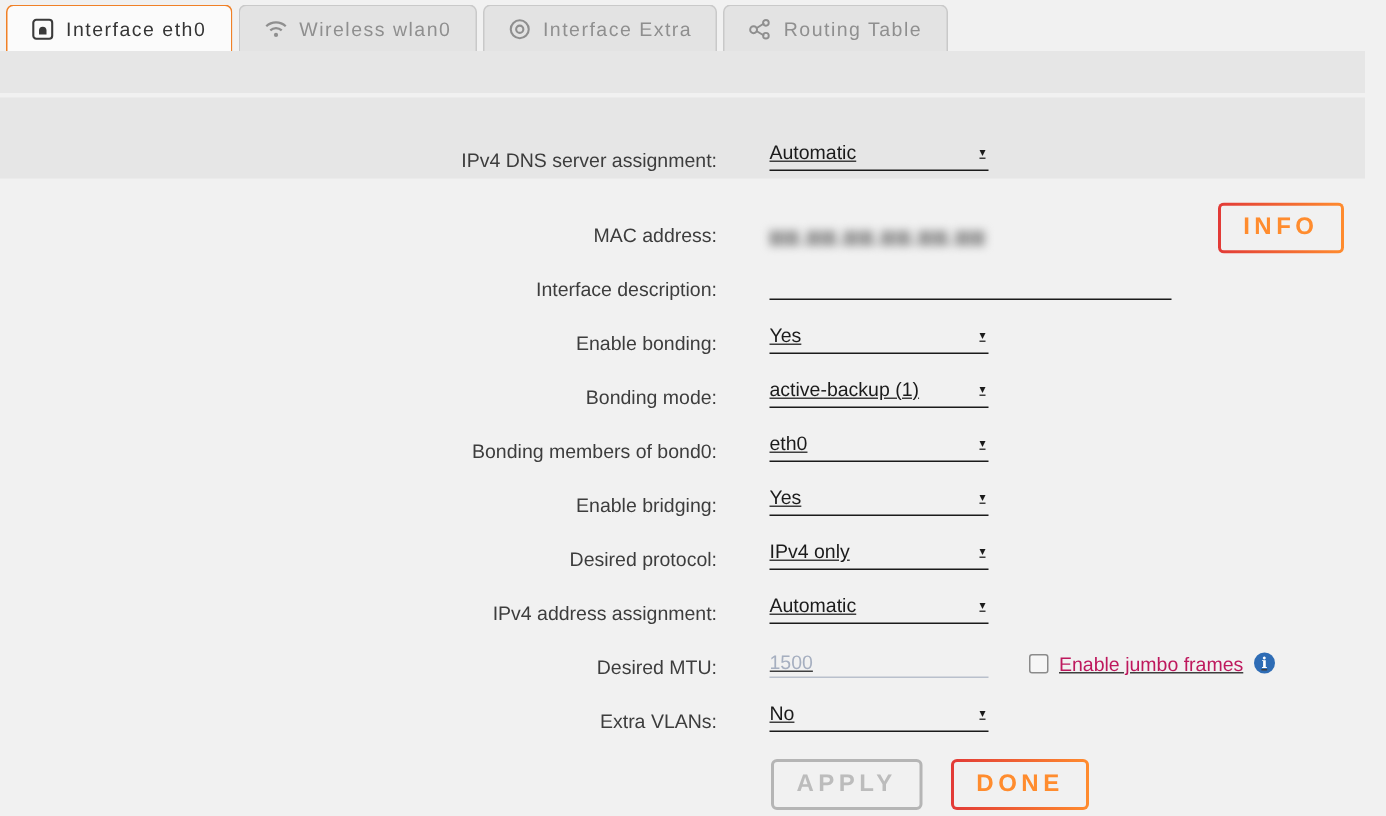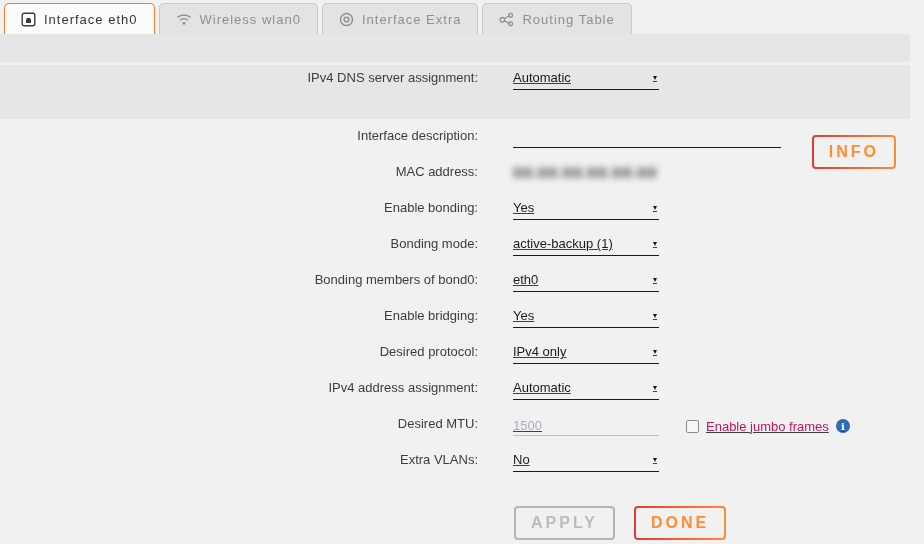--- a/index.html
+++ b/index.html
@@ -25,21 +25,21 @@
     background:#fbfbfb; border:1px solid #f08026; border-bottom:none;
     color:#353535;
     text-align:right;
   }
   .tab.active .ticon { color:#3a3a3a; }
   
   .band { position:absolute; left:0; width:910px; background:#e6e6e6; }
   .band1 { top:34px; height:28px; }
   .band2 { top:65px; height:54px; }
   
-  .row { display:flex; align-items:flex-start; height:36px; }
+  .row { display:flex; align-items:flex-end; height:36px; }
   .lbl { width:478px; text-align:right; color:#3d3d3d; flex:0 0 478px; }
   .ctl { margin-left:35px; display:flex; align-items:center;text-decoration:underline; }
   .sel {
     width:146px; display:flex; align-items:center; justify-content:space-between;
     border-bottom:1px solid #1b1b1b; padding:0 2px 4px 0;
     color:#1b1b1b; cursor:pointer; background:transparent;
   }
   .sel .car { font-size:8px; color:#1b1b1b; line-height:1; }
   .tin {
     width:268px; border:none; border-bottom:1px solid #1b1b1b;
@@ -140,30 +140,30 @@
       <span class="car">▾</span>
     </div>
   </div>
 </div>
 
 <button class="btn btn-outline-accent info-btn">INFO</button>
 
 <div class="form">
 
   <div class="row">
+    <div class="lbl">MAC address:</div>
+    <div class="ctl">
+      <span class="masked">▆▆ ▆▆ ▆▆ ▆▆ ▆▆ ▆▆</span>
+    </div>
+  </div>
+
+  <div class="row">
     <div class="lbl">Interface description:</div>
     <div class="ctl">
       <input class="tin" type="text" value="" style="">
-    </div>
-  </div>
-
-  <div class="row">
-    <div class="lbl">MAC address:</div>
-    <div class="ctl">
-      <span class="masked">▆▆ ▆▆ ▆▆ ▆▆ ▆▆ ▆▆</span>
     </div>
   </div>
 
   <div class="row">
     <div class="lbl">Enable bonding:</div>
     <div class="ctl">
       <div class="sel">
         <span>Yes</span>
         <span class="car">▾</span>
       </div>

